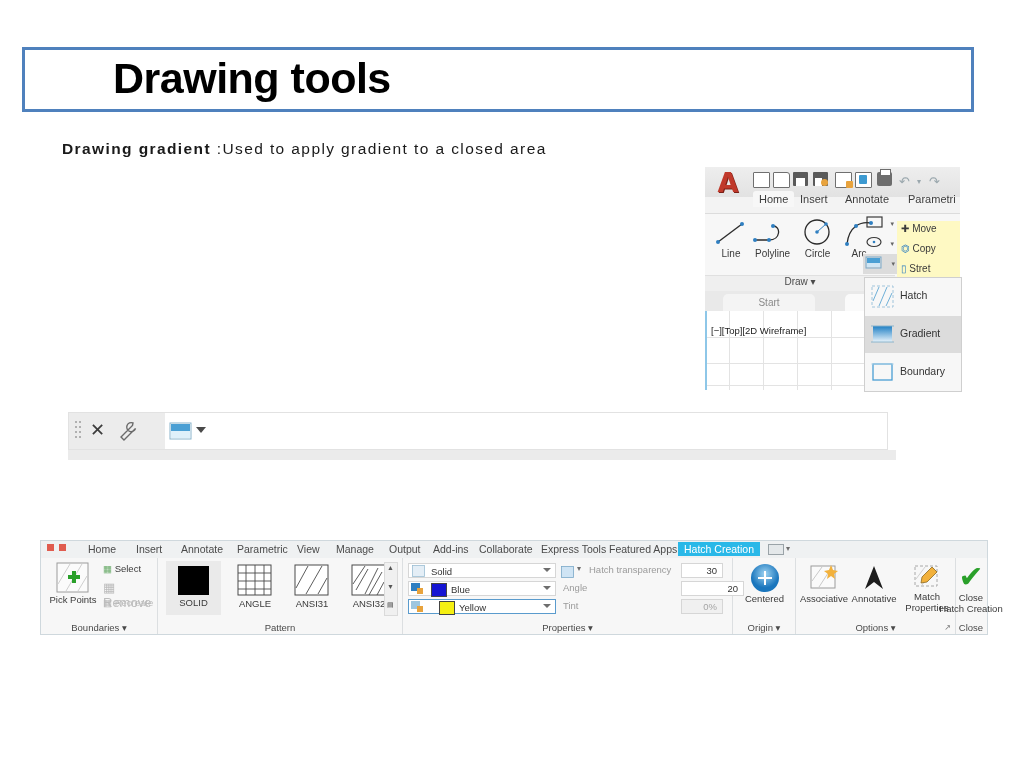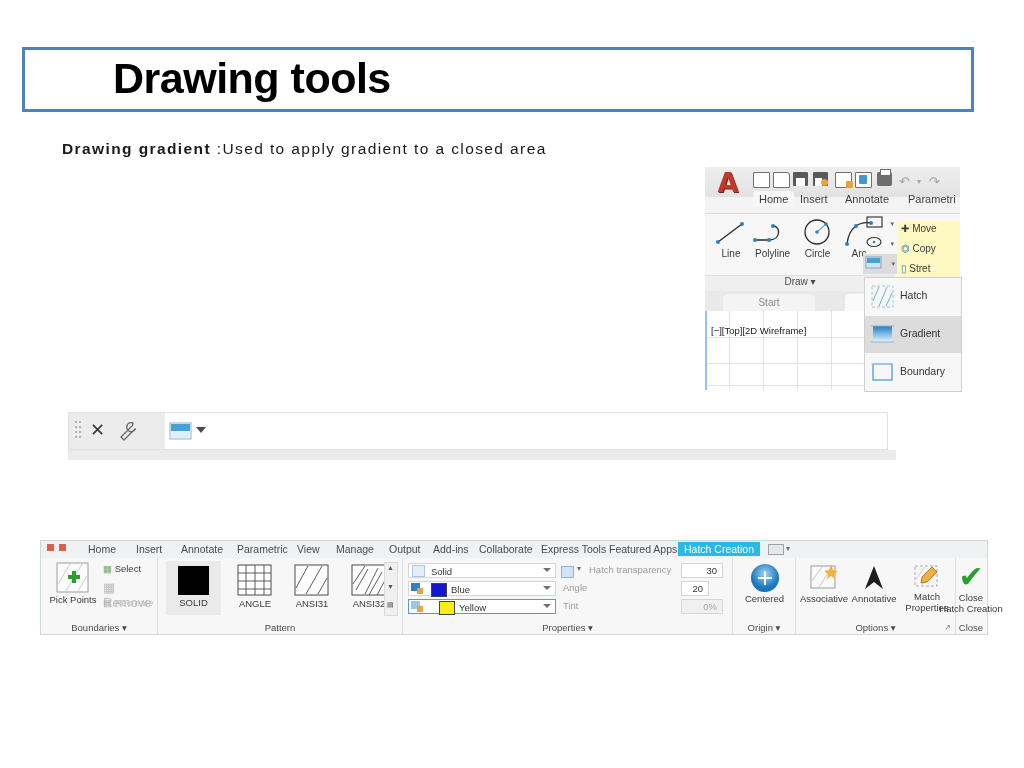--- a/index.html
+++ b/index.html
@@ -512,21 +512,21 @@
       <div style="position:absolute;left:158px;top:6px;width:13px;height:12px">
         <svg width="13" height="12">
             <rect x="0.5" y="0.5" width="12" height="11" fill="#cfe4f4" stroke="#7aa9c9" stroke-width="0.8"></rect>
           </svg>
       </div>
       <span style="position:absolute;left:174px;top:6px;font-size:8px;color:#6e6e6e">▾</span>
       <div class="h-lab" style="left:186px;top:6px">Hatch transparency</div>
       <div class="h-val" style="left:278px;top:5px;width:42px">30</div>
 
       <div class="h-lab" style="left:160px;top:24px">Angle</div>
-      <div class="h-val" style="left:278px;top:23px;width:28px">20</div>
+      <div class="h-val" style="left:278px;top:23px;width:63px">20</div>
 
       <div class="h-lab" style="left:160px;top:42px">Tint</div>
       <div class="h-val" style="left:278px;top:41px;width:42px;background:#f0f0f0;color:#a5a5a5">0%</div>
 
       <div class="h-panel-label">
         <span>Properties</span>
         <span>▾</span>
       </div>
     </div>
 

